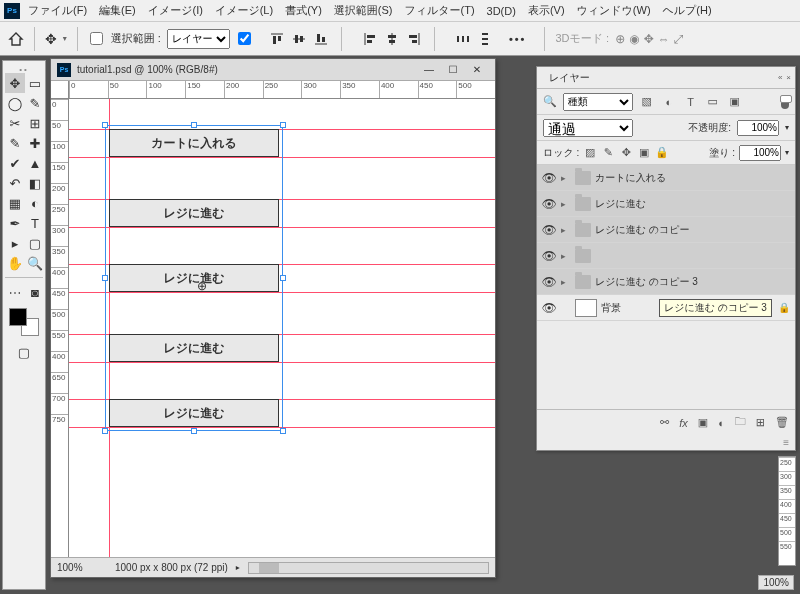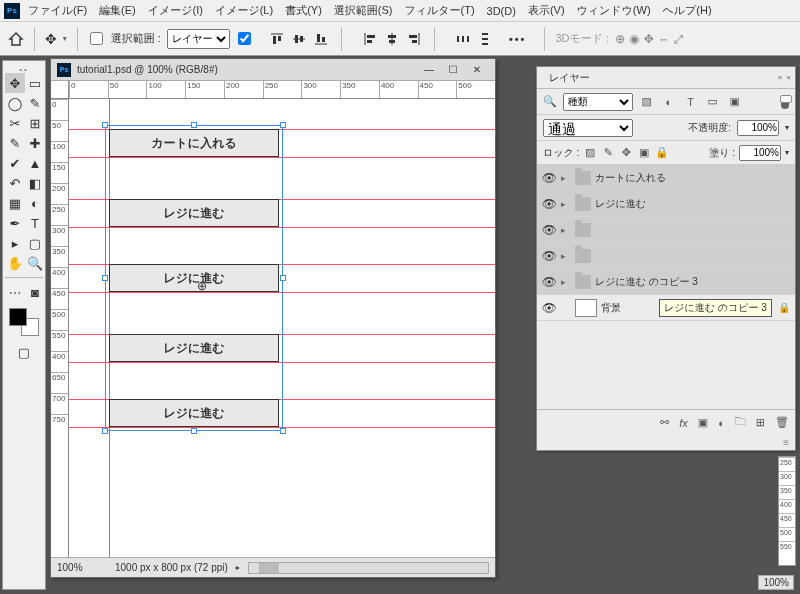--- a/index.html
+++ b/index.html
@@ -377,20 +377,21 @@
     <div class="layer-row sel">
       <span class="eye">👁</span>
       <span class="arrow">▸</span>
       <div class="folder"></div>
       <span class="lname">レジに進む</span>
     </div>
     <div class="layer-row sel">
       <span class="eye">👁</span>
       <span class="arrow">▸</span>
       <div class="folder"></div>
+      <span class="lname">レジに進む のコピー</span>
     </div>
     <div class="layer-row sel">
       <span class="eye">👁</span>
       <span class="arrow">▸</span>
       <div class="folder"></div>
     </div>
     <div class="layer-row sel">
       <span class="eye">👁</span>
       <span class="arrow">▸</span>
       <div class="folder"></div>

